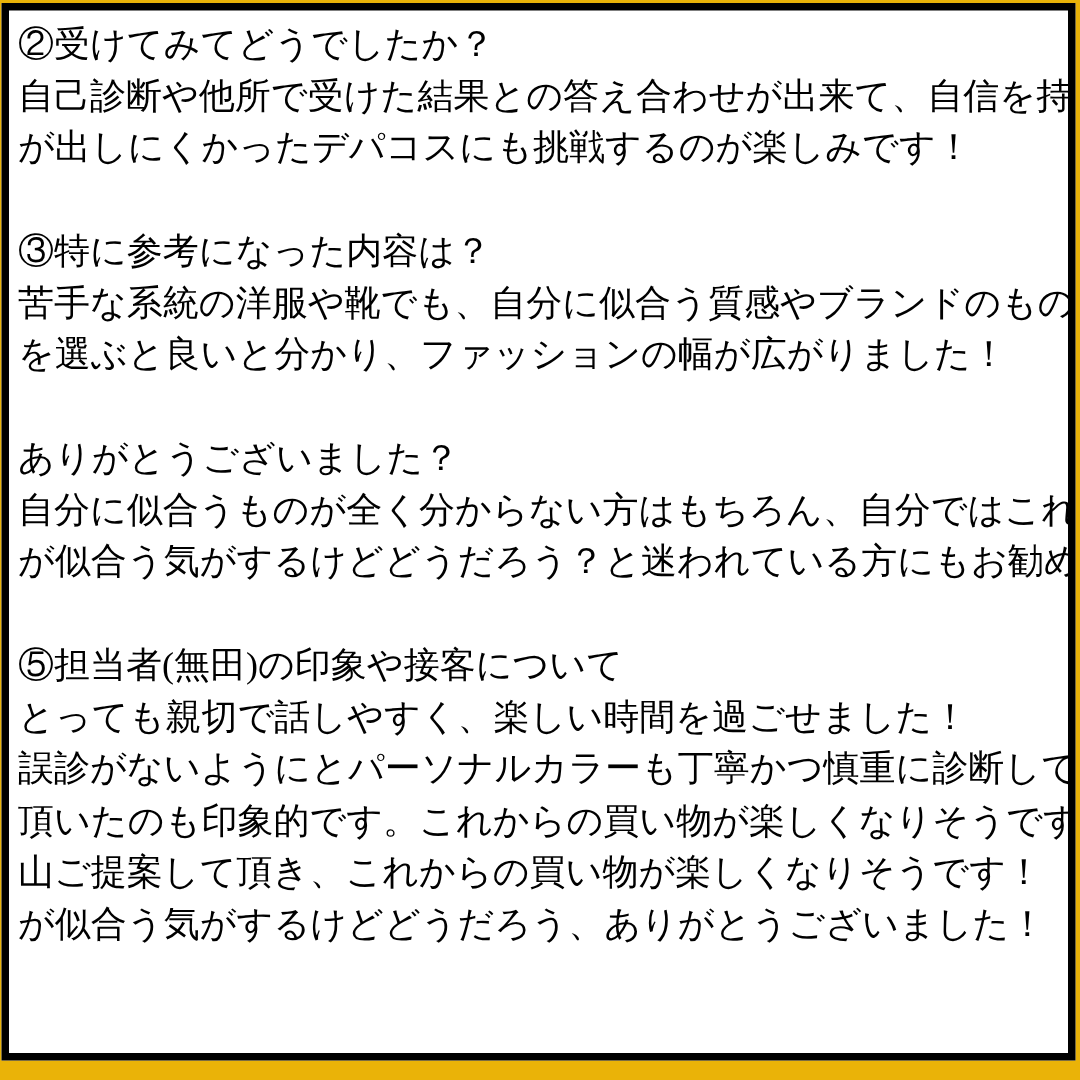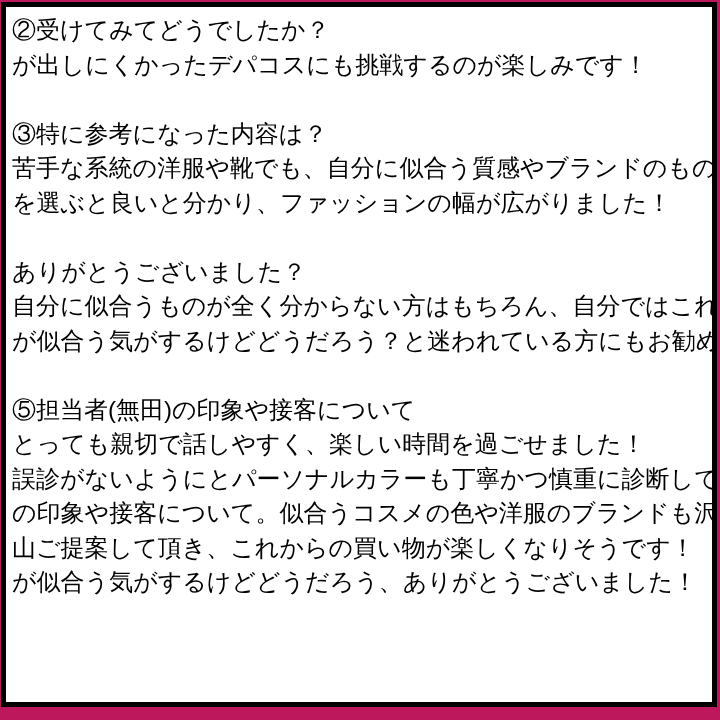--- a/index.html
+++ b/index.html
@@ -7,22 +7,22 @@
     padding: 0;
     width: 720px;
     height: 720px;
     background: #ffffff;
     overflow: hidden;
   }
   .canvas {
     position: relative;
     width: 720px;
     height: 720px;
-    background: #be185d;
-    font-family: Liberation Sans, sans-serif;
+    background: #eab308;
+    font-family: Liberation Serif, serif;
   }
   .frame {
     position: absolute;
     left: 1px;
     top: 2px;
     width: 716px;
     height: 705px;
     box-sizing: border-box;
     border: 5px solid #000000;
     background: #ffffff;
@@ -46,38 +46,39 @@
   }
 </style>
 </head>
 <body>
 
 <div class="canvas">
   <div class="frame">
 
     <div class="section">
       <div class="line">②受けてみてどうでしたか？</div>
+      <div class="line">自己診断や他所で受けた結果との答え合わせが出来て、自信を持</div>
       <div class="line">が出しにくかったデパコスにも挑戦するのが楽しみです！</div>
     </div>
 
     <div class="section">
       <div class="line">③特に参考になった内容は？</div>
       <div class="line">苦手な系統の洋服や靴でも、自分に似合う質感やブランドのもの</div>
       <div class="line">を選ぶと良いと分かり、ファッションの幅が広がりました！</div>
     </div>
 
     <div class="section">
       <div class="line">ありがとうございました？</div>
       <div class="line">自分に似合うものが全く分からない方はもちろん、自分ではこれ</div>
       <div class="line">が似合う気がするけどどうだろう？と迷われている方にもお勧め</div>
     </div>
 
     <div class="section">
       <div class="line">⑤担当者(無田)の印象や接客について</div>
       <div class="line">とっても親切で話しやすく、楽しい時間を過ごせました！</div>
       <div class="line">誤診がないようにとパーソナルカラーも丁寧かつ慎重に診断して</div>
-      <div class="line">の印象や接客について。似合うコスメの色や洋服のブランドも沢</div>
+      <div class="line">頂いたのも印象的です。これからの買い物が楽しくなりそうです</div>
       <div class="line">山ご提案して頂き、これからの買い物が楽しくなりそうです！</div>
       <div class="line">が似合う気がするけどどうだろう、ありがとうございました！</div>
     </div>
 
   </div>
 </div>
 
 </body></html>

